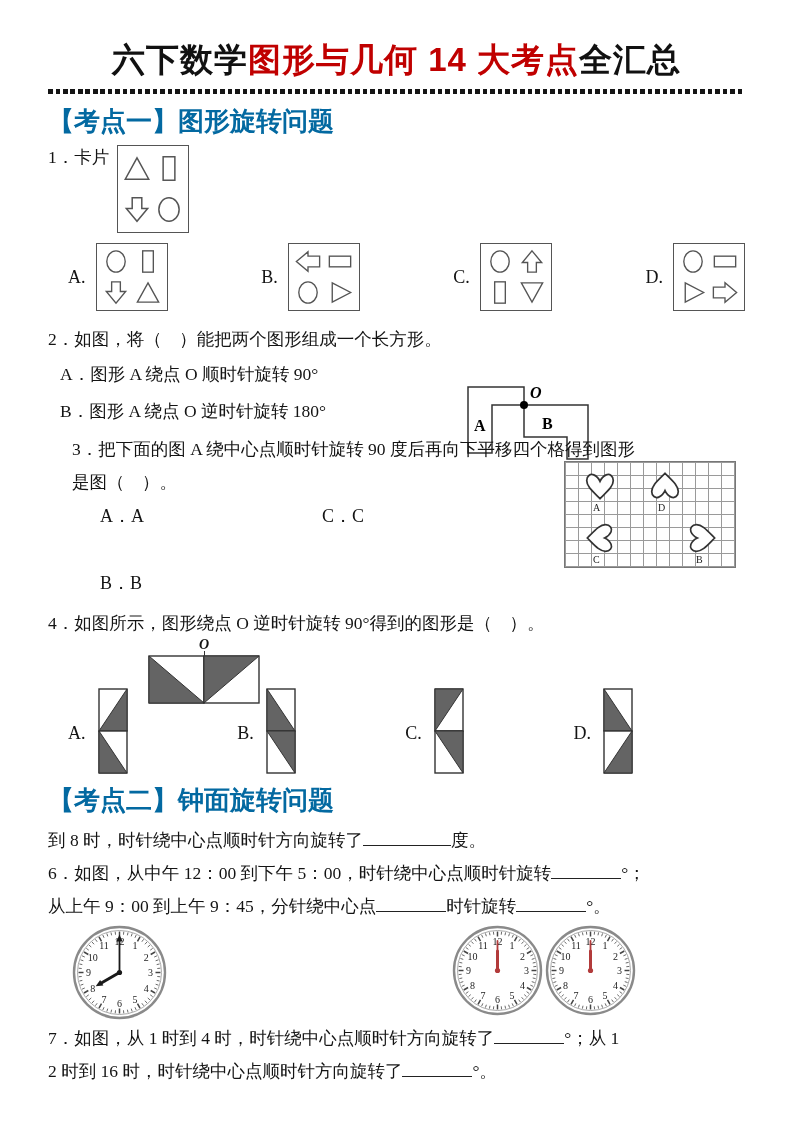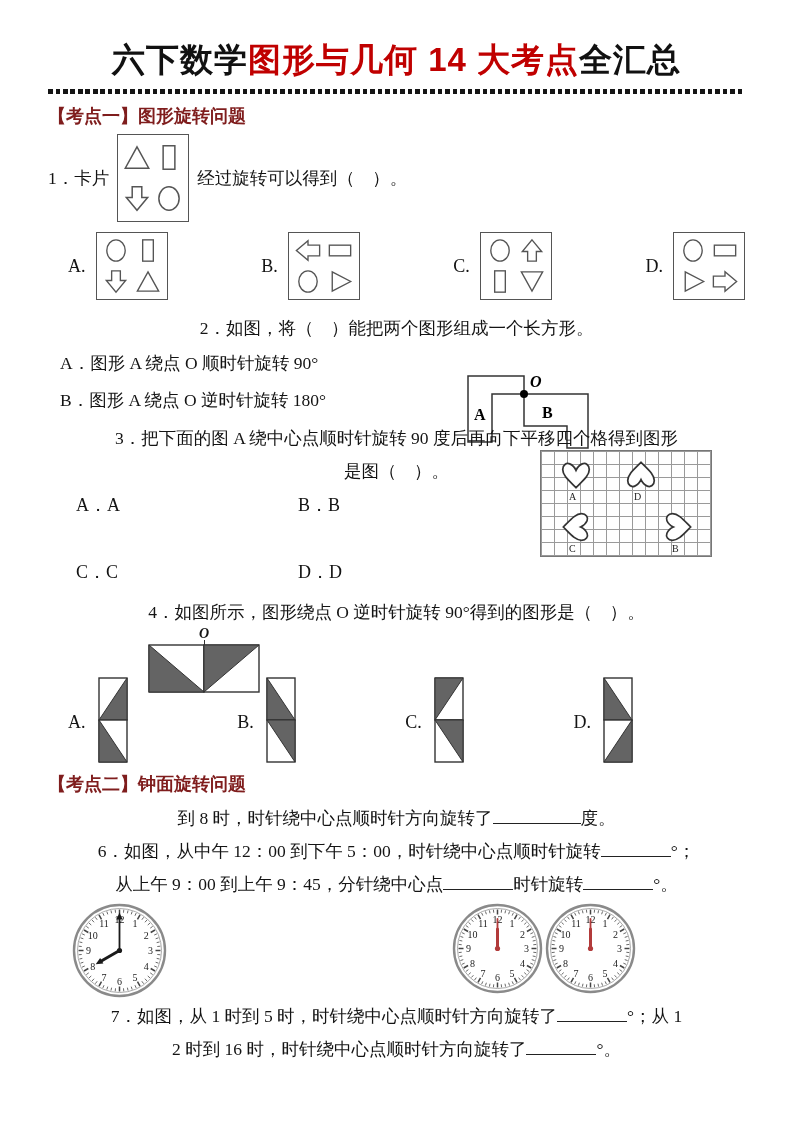--- a/index.html
+++ b/index.html
@@ -4,39 +4,39 @@
 <style>
   html,body{margin:0;padding:0;background:#ffffff;}
   body{width:793px;height:1122px;font-family:"Liberation Serif","DejaVu Serif",serif;color:#141414;overflow:hidden;}
   .page{box-sizing:border-box;width:793px;height:1072px;padding:38px 48px 7px;position:relative;}
 
   h1.title{margin:0 0 6px;text-align:center;font-size:33px;font-weight:bold;letter-spacing:1px;
     font-family:"Liberation Sans","DejaVu Sans",sans-serif;color:#111;}
   h1.title .red{color:#c00000;}
   .dotted{height:5px;margin:4px 0 10px;background:repeating-linear-gradient(90deg,#151515 0 4.5px,transparent 4.5px 7.5px);}
 
-  .section-h{color:#7f1d1d;font-weight:bold;font-size:18px;margin:4px 0 6px;
+  .section-h{color:#0369a1;font-weight:bold;font-size:26px;margin:4px 0 6px;
     font-family:"Liberation Sans","DejaVu Sans",sans-serif;}
 
-  .tline{font-size:17.5px;line-height:33px;text-align:center;}
+  .tline{font-size:17.5px;line-height:33px;}
 
   
-  .q1-row{display:flex;align-items:center;gap:8px;margin:2px 0 10px;font-size:17.5px;}
+  .q1-row{display:flex;gap:8px;margin:2px 0 10px;font-size:17.5px;}
   .shape-box{display:grid;grid-template-columns:repeat(2,1fr);border:1.4px solid #555;background:#fff;padding:2px 3px;}
   .shape-box svg{display:block;}
   .q1-opts{display:flex;justify-content:space-between;margin:0 0 12px 20px;}
   .q1opt{display:flex;align-items:center;gap:10px;font-size:18px;}
 
   
   .q2{position:relative;margin-bottom:4px;}
   .q2opt{font-size:17.5px;line-height:36.5px;margin-left:12px;}
   .q2-fig{position:absolute;left:408px;top:58px;}
 
   
-  .q3{position:relative;margin-bottom:6px;}
+  .q3{position:relative;margin-bottom:6px;margin-left:24px;}
   .q3-opts{display:grid;grid-template-columns:190px 190px;margin-left:28px;font-size:18px;line-height:35px;gap:32px;}
   .grid-box{position:absolute;left:492px;top:28px;width:170px;height:105px;border:1px solid #777;background:#fff;
     background-image:linear-gradient(#9a9a9a 1px,transparent 1px),linear-gradient(90deg,#9a9a9a 1px,transparent 1px);
     background-size:13px 13px;}
   .grid-box svg{position:absolute;}
   .grid-box .hlabel{position:absolute;font-size:10px;font-family:"Liberation Serif",serif;color:#222;}
 
   
   .q4-fig{position:relative;margin:0 0 0 100px;padding-top:15px;width:112px;}
   .q4-o{position:absolute;top:-3px;left:50%;transform:translateX(-50%);font-size:14px;font-style:italic;font-weight:bold;}
@@ -74,21 +74,20 @@
         <svg width="32" height="41" viewBox="0 0 30 32">
           <rect x="9.5" y="5" width="11" height="22" fill="none" stroke="#555" stroke-width="1.4"></rect>
         </svg>
         <svg width="32" height="41" viewBox="0 0 30 32">
           <polygon points="10.5,5 19.5,5 19.5,15 25,15 15,27 5,15 10.5,15" fill="none" stroke="#555" stroke-width="1.4"></polygon>
         </svg>
         <svg width="32" height="41" viewBox="0 0 30 32">
           <ellipse cx="15" cy="16" rx="9.5" ry="11" fill="none" stroke="#555" stroke-width="1.4"></ellipse>
         </svg>
       </div>
-    <span>经过旋转可以得到（　）。</span>
   </div>
   <div class="q1-opts">
     <div class="q1opt">
         <span>A.</span>
         <div class="shape-box">
           <svg width="32" height="31" viewBox="0 0 30 32">
             <ellipse cx="15" cy="16" rx="9.5" ry="11" fill="none" stroke="#555" stroke-width="1.4"></ellipse>
           </svg>
           <svg width="32" height="31" viewBox="0 0 30 32">
             <rect x="9.5" y="5" width="11" height="22" fill="none" stroke="#555" stroke-width="1.4"></rect>
@@ -166,23 +165,22 @@
       <text x="18" y="50" font-size="16" font-weight="bold" font-family="Liberation Serif,serif">A</text>
       <text x="86" y="48" font-size="16" font-weight="bold" font-family="Liberation Serif,serif">B</text>
     </svg>
   </div>
 
   <div class="q3">
     <div class="tline">3．把下面的图 A 绕中心点顺时针旋转 90 度后再向下平移四个格得到图形</div>
     <div class="tline">是图（　）。</div>
     <div class="q3-opts">
       <span>A．A</span>
+      <span>C．C</span>
       <span>B．B</span>
-      <span>C．C</span>
-      <span>D．D</span>
     </div>
     <div class="grid-box">
         <svg width="30" height="30" viewBox="0 0 26 26" style="left: 20px; top: 9px; transform: rotate(0deg);">
           <path d="M13,24 C6.5,17.5 1.5,13.5 1.5,8.2 C1.5,4.2 4.6,2.2 7.6,3.4 C10,4.4 12,6.8 13,9 C14,6.8 16,4.4 18.4,3.4 C21.4,2.2 24.5,4.2 24.5,8.2 C24.5,13.5 19.5,17.5 13,24 Z" fill="#fff" stroke="#333" stroke-width="1.5"></path>
         </svg>
         <span class="hlabel" style="left: 28px; top: 40px;">A</span>
         <svg width="30" height="30" viewBox="0 0 26 26" style="left: 85px; top: 9px; transform: rotate(180deg);">
           <path d="M13,24 C6.5,17.5 1.5,13.5 1.5,8.2 C1.5,4.2 4.6,2.2 7.6,3.4 C10,4.4 12,6.8 13,9 C14,6.8 16,4.4 18.4,3.4 C21.4,2.2 24.5,4.2 24.5,8.2 C24.5,13.5 19.5,17.5 13,24 Z" fill="#fff" stroke="#333" stroke-width="1.5"></path>
         </svg>
         <span class="hlabel" style="left: 93px; top: 40px;">D</span>
@@ -496,17 +494,17 @@
           <text x="20.38526329025128" y="34.5" font-size="10" text-anchor="middle" fill="#222" font-family="Liberation Serif,serif">10</text>
           <text x="30.999999999999986" y="23.885263290251288" font-size="10" text-anchor="middle" fill="#222" font-family="Liberation Serif,serif">11</text>
           <text x="45.49999999999999" y="20" font-size="10" text-anchor="middle" fill="#222" font-family="Liberation Serif,serif">12</text>
           <line x1="45.5" y1="45.5" x2="45.5" y2="25.925" stroke="#b23b3b" stroke-width="3" stroke-linecap="round"></line>
           <line x1="45.5" y1="45.5" x2="45.5" y2="15.919999999999998" stroke="#b23b3b" stroke-width="1.8" stroke-linecap="round"></line>
           <circle cx="45.5" cy="45.5" r="2.6" fill="#b23b3b"></circle>
         </svg></div>
   </div>
 
   <div>
-    <div class="tline"><span>7．如图，从 1 时到 5 时，时针绕中心点顺时针方向旋转了</span><span class="blank"></span><span>°；从 1</span></div>
+    <div class="tline"><span>7．如图，从 1 时到 4 时，时针绕中心点顺时针方向旋转了</span><span class="blank"></span><span>°；从 1</span></div>
     <div class="tline"><span>2 时到 16 时，时针绕中心点顺时针方向旋转了</span><span class="blank"></span><span>°。</span></div>
   </div>
 
 </div>
 
 </body></html>

